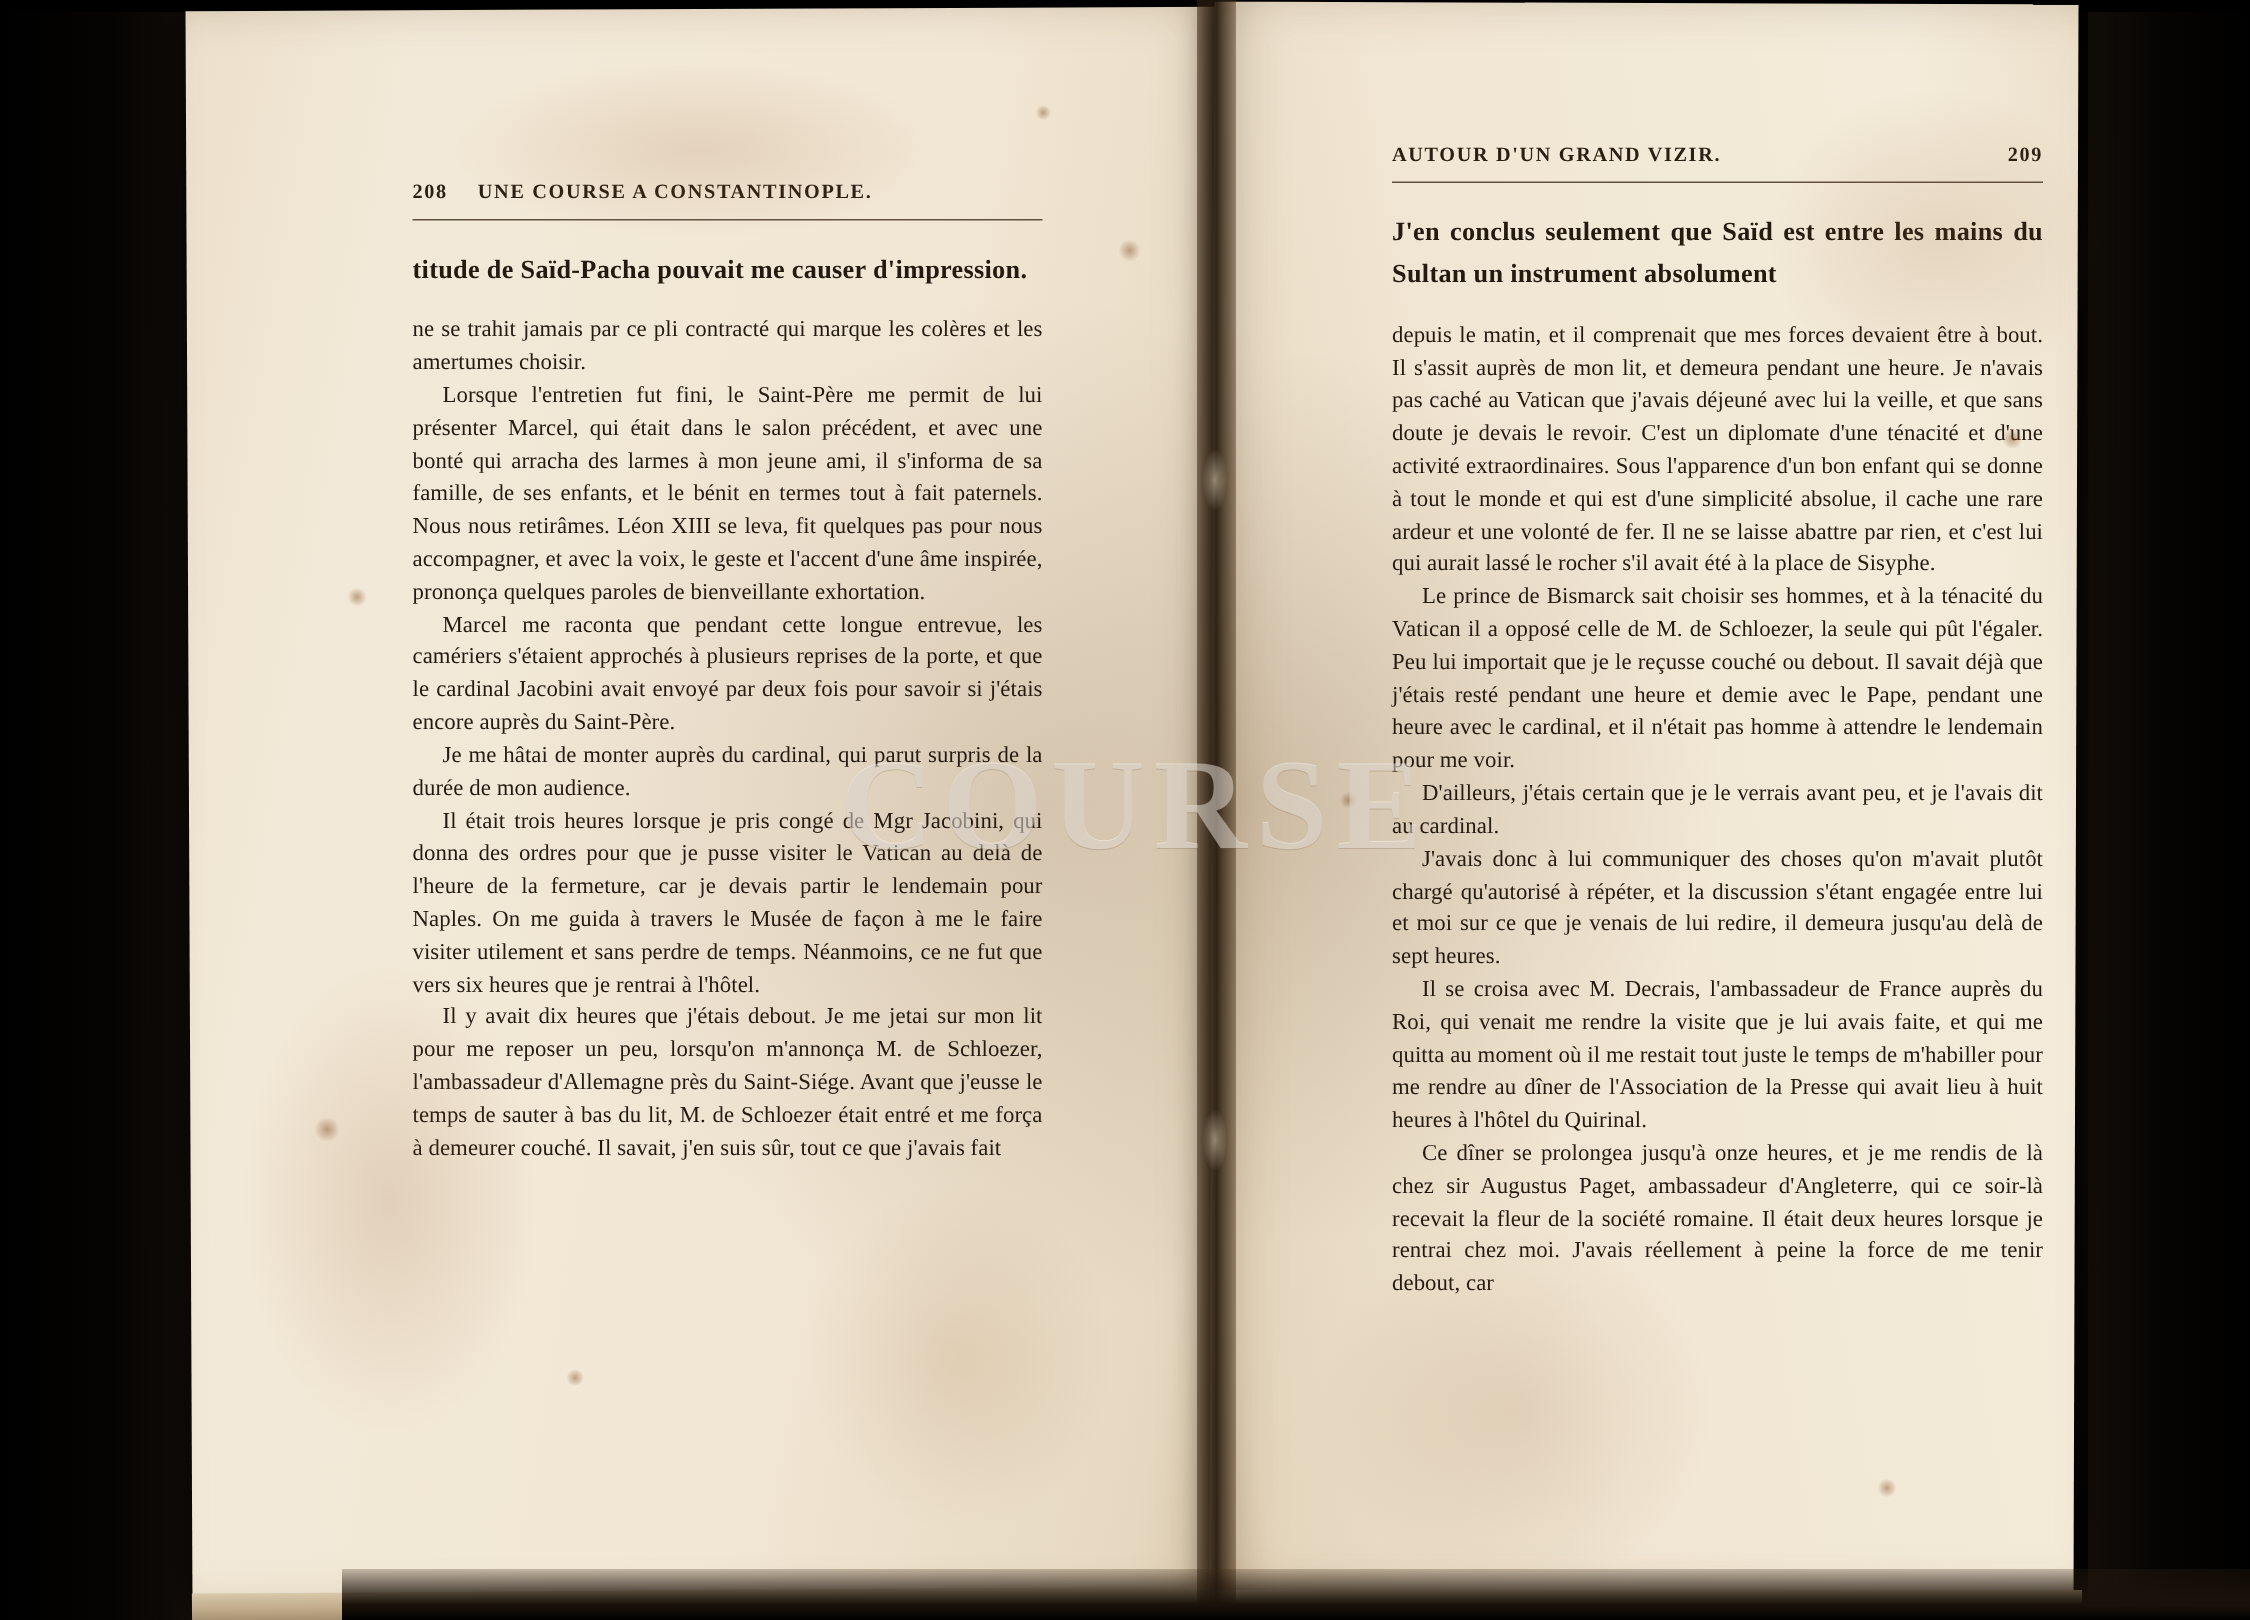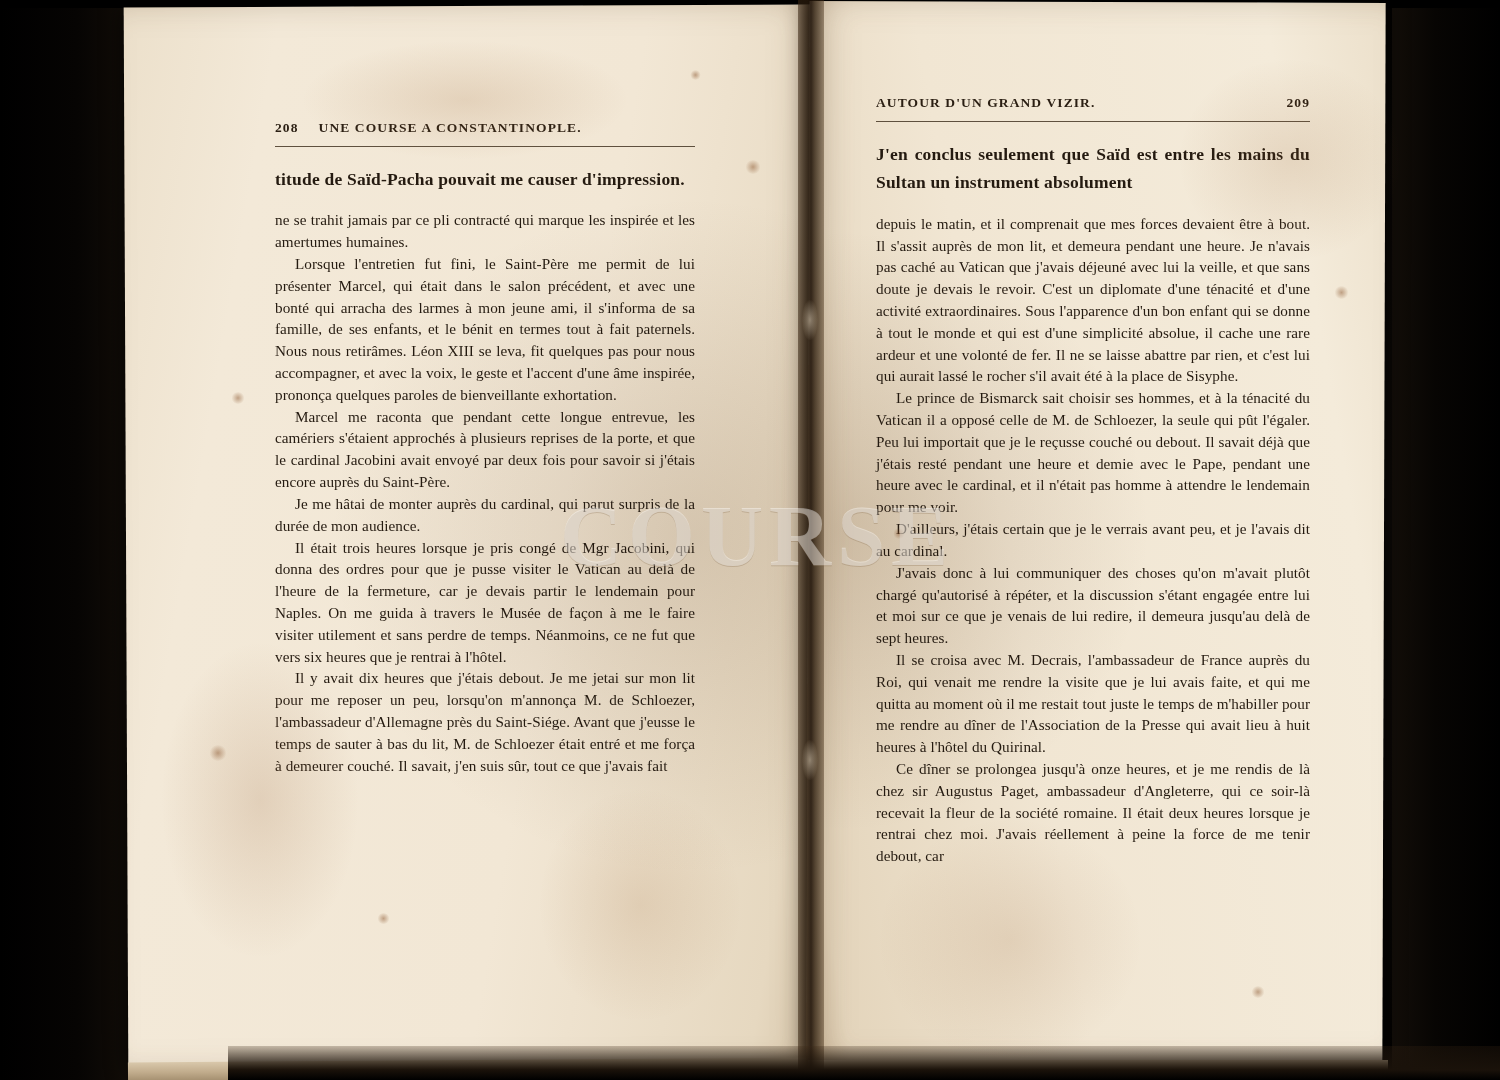--- a/index.html
+++ b/index.html
@@ -113,21 +113,21 @@
     color: #241a10;
     text-align: justify;
     text-justify: inter-word;
   }
   .left-col {
     left: 275px;
     top: 120px;
     width: 420px;
   }
   .right-col {
-    left: 876px;
+    left: 928px;
     top: 95px;
     width: 434px;
   }
   .running-head {
     display: flex;
     align-items: baseline;
     font-size: 13.5px;
     letter-spacing: 1.1px;
     font-weight: bold;
     text-transform: uppercase;
@@ -237,21 +237,21 @@
     <div class="bottom-cover"></div>
   </div>
 
   <div class="text-col left-col">
     <div class="running-head rh-left">
       <span class="folio">208</span>
       <span>UNE COURSE A CONSTANTINOPLE.</span>
     </div>
     <div class="rule"></div>
     <div class="lead">titude de Saïd-Pacha pouvait me causer d'impression.</div>
-    <p class="body noindent">ne se trahit jamais par ce pli contracté qui marque les inspirée et les amertumes humaines.</p>
+    <p class="body noindent">ne se trahit jamais par ce pli contracté qui marque les colères et les amertumes choisir.</p>
     <p class="body">Lorsque l'entretien fut fini, le Saint-Père me permit de lui présenter Marcel, qui était dans le salon précédent, et avec une bonté qui arracha des larmes à mon jeune ami, il s'informa de sa famille, de ses enfants, et le bénit en termes tout à fait paternels. Nous nous retirâmes. Léon XIII se leva, fit quelques pas pour nous accompagner, et avec la voix, le geste et l'accent d'une âme inspirée, prononça quelques paroles de bienveillante exhortation.</p>
     <p class="body">Marcel me raconta que pendant cette longue entrevue, les camériers s'étaient approchés à plusieurs reprises de la porte, et que le cardinal Jacobini avait envoyé par deux fois pour savoir si j'étais encore auprès du Saint-Père.</p>
     <p class="body">Je me hâtai de monter auprès du cardinal, qui parut surpris de la durée de mon audience.</p>
     <p class="body">Il était trois heures lorsque je pris congé de Mgr Jacobini, qui donna des ordres pour que je pusse visiter le Vatican au delà de l'heure de la fermeture, car je devais partir le lendemain pour Naples. On me guida à travers le Musée de façon à me le faire visiter utilement et sans perdre de temps. Néanmoins, ce ne fut que vers six heures que je rentrai à l'hôtel.</p>
     <p class="body">Il y avait dix heures que j'étais debout. Je me jetai sur mon lit pour me reposer un peu, lorsqu'on m'annonça M. de Schloezer, l'ambassadeur d'Allemagne près du Saint-Siége. Avant que j'eusse le temps de sauter à bas du lit, M. de Schloezer était entré et me força à demeurer couché. Il savait, j'en suis sûr, tout ce que j'avais fait</p>
   </div>
 
   <div class="text-col right-col">
     <div class="running-head rh-right">
       <span>AUTOUR D'UN GRAND VIZIR.</span>

